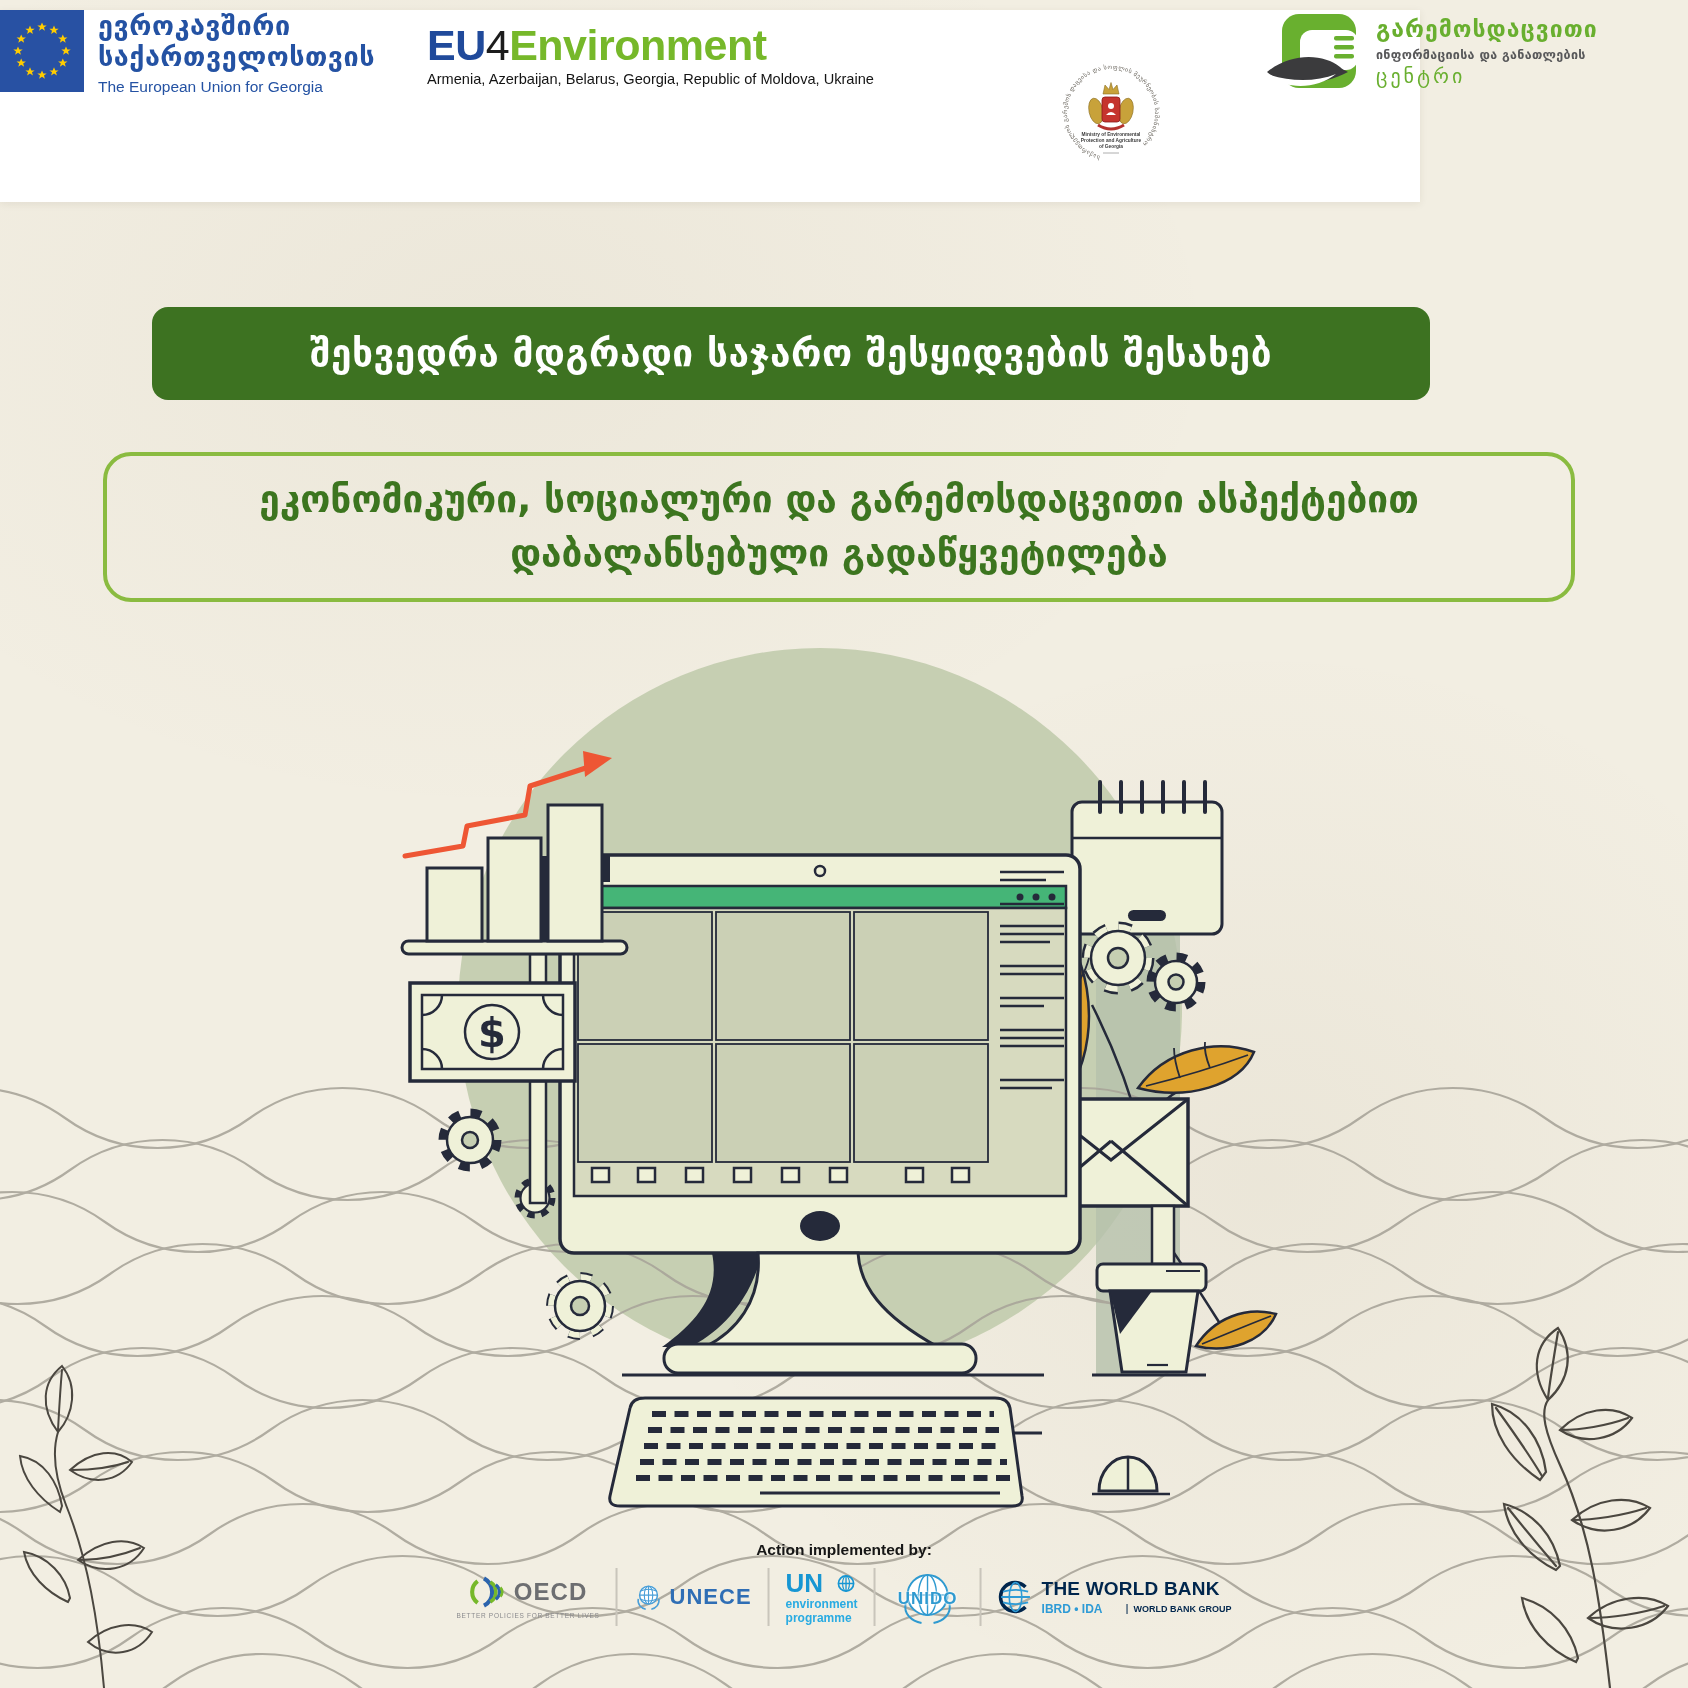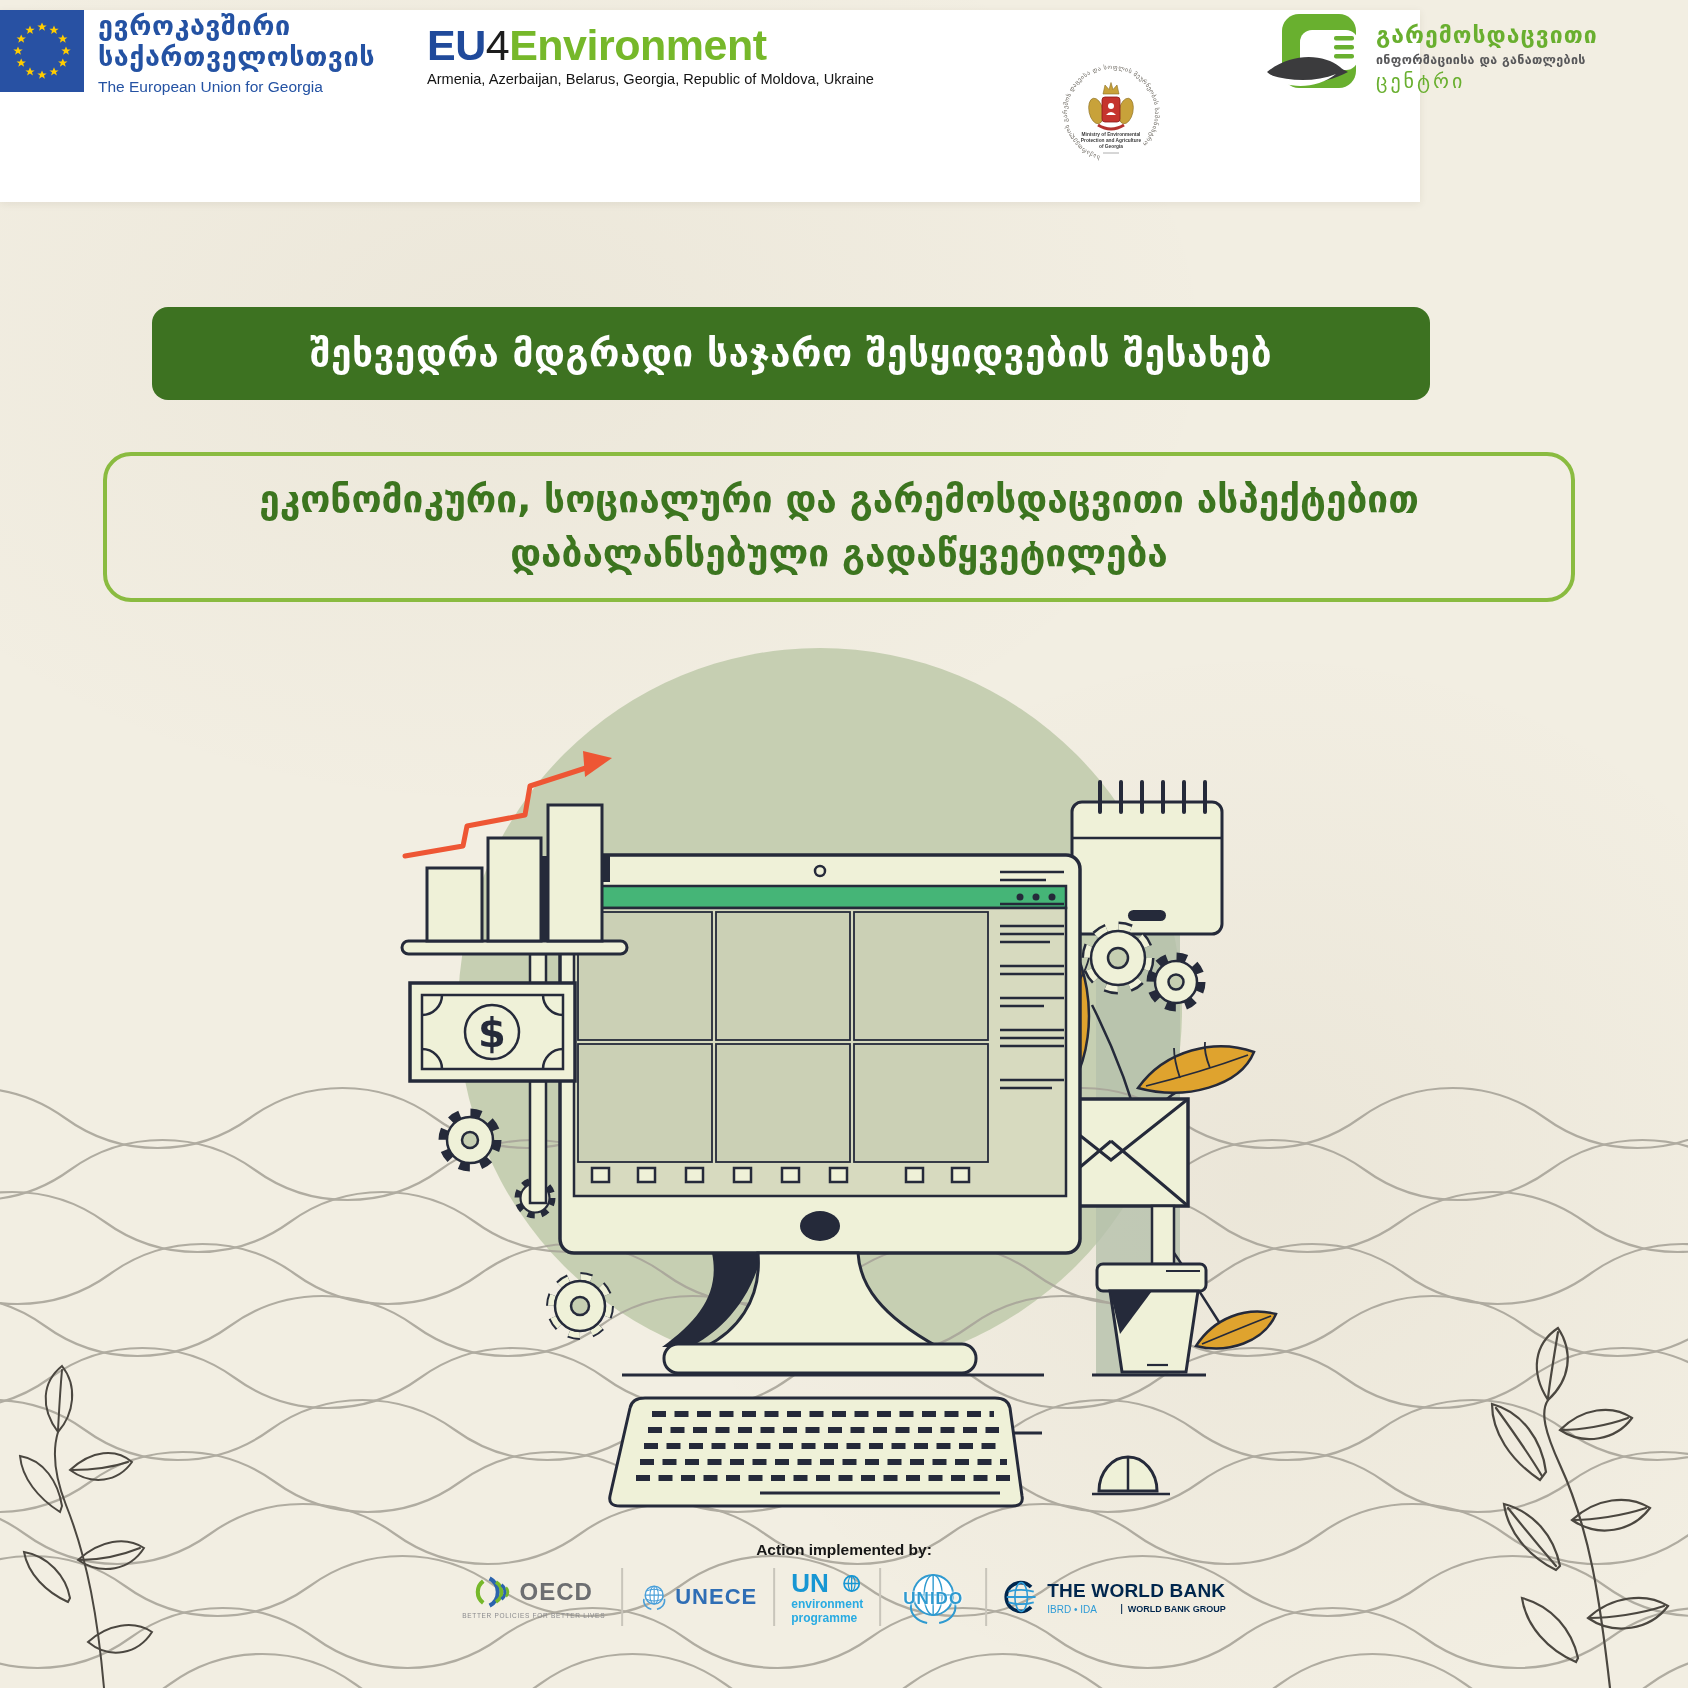--- a/index.html
+++ b/index.html
@@ -20,21 +20,21 @@
   .eu-lockup{left:78px;top:70px;display:flex;align-items:flex-start;}
   .eu-text{margin-left:14px;color:#2452a3;line-height:1.15;}
   .eu-text .ka{font-size:27px;font-weight:bold;letter-spacing:.5px;}
   .eu-text .en{font-size:15.5px;font-weight:500;margin-top:6px;font-family:"Liberation Sans",sans-serif;}
   .eu4{left:505px;top:84px;}
   .eu4-main{font-size:43px;font-weight:bold;line-height:1;letter-spacing:-.5px;font-family:"Liberation Sans",sans-serif;}
   .eu4-main .c-eu{color:#204a9b;}
   .eu4-main .c-4{color:#1c1c1c;font-weight:normal;}
   .eu4-main .c-env{color:#76b82a;}
   .eu4-sub{font-size:14.6px;color:#141414;margin-top:4px;font-family:"Liberation Sans",sans-serif;}
-  .eiec{left:1344px;top:70px;display:flex;align-items:flex-end;}
+  .eiec{left:1344px;top:70px;display:flex;align-items:center;}
   .eiec-text{margin-left:16px;line-height:1.05;}
   .eiec-text .l1{font-size:23px;font-weight:bold;color:#69af2f;letter-spacing:1px;}
   .eiec-text .l2{font-size:12.5px;font-weight:bold;color:#58585a;margin-top:6px;letter-spacing:.3px;}
   .eiec-text .l3{font-size:20px;font-weight:normal;color:#69af2f;margin-top:5px;letter-spacing:3px;}
 
   
   .banner{left:152px;top:307px;width:1278px;height:93px;background:#3d7221;border-radius:16px;
     display:flex;align-items:center;justify-content:center;color:#fff;font-size:37px;font-weight:bold;
     letter-spacing:.5px;white-space:nowrap;}
   .subbox{left:103px;top:452px;width:1464px;height:142px;border:4px solid #8abb40;border-radius:28px;
@@ -55,21 +55,21 @@
   .unep-wrap{display:flex;flex-direction:column;align-items:flex-start;line-height:1;}
   .unep-top{display:flex;align-items:center;gap:13px;}
   .unep-un{font-size:26px;font-weight:bold;color:#1796d3;font-family:"Liberation Sans",sans-serif;}
   .unep-l{font-size:12px;font-weight:bold;color:#29abe2;margin-top:2px;font-family:"Liberation Sans",sans-serif;}
   .unido-wrap{position:relative;width:72px;height:58px;}
   .unido-name{position:absolute;left:50%;top:54%;transform:translate(-50%,-50%);font-size:17px;font-weight:bold;
     color:#2f9ad0;letter-spacing:1px;font-family:"Liberation Sans",sans-serif;text-shadow:0 0 3px #fff,0 0 3px #fff;}
   .wb-wrap{display:flex;align-items:center;gap:8px;}
   .wb-name{font-size:19px;font-weight:bold;color:#00264d;letter-spacing:.2px;font-family:"Liberation Sans",sans-serif;}
   .wb-sub{display:flex;align-items:center;margin-top:2px;}
-  .wb-ibrd{font-size:10px;font-weight:normal;color:#2e9bd6;font-family:"Liberation Sans",sans-serif;}
+  .wb-ibrd{font-size:12px;font-weight:bold;color:#2e9bd6;font-family:"Liberation Sans",sans-serif;}
   .wb-group{font-size:9px;font-weight:bold;color:#00264d;margin-left:24px;padding-left:6px;
     border-left:1.5px solid #00264d;font-family:"Liberation Sans",sans-serif;}
 </style>
 </head>
 <body>
 
 <div class="poster">
 
   <svg class="abs" style="left:0;top:0" width="1688" height="1688" viewBox="0 0 1688 1688">
     <defs>

